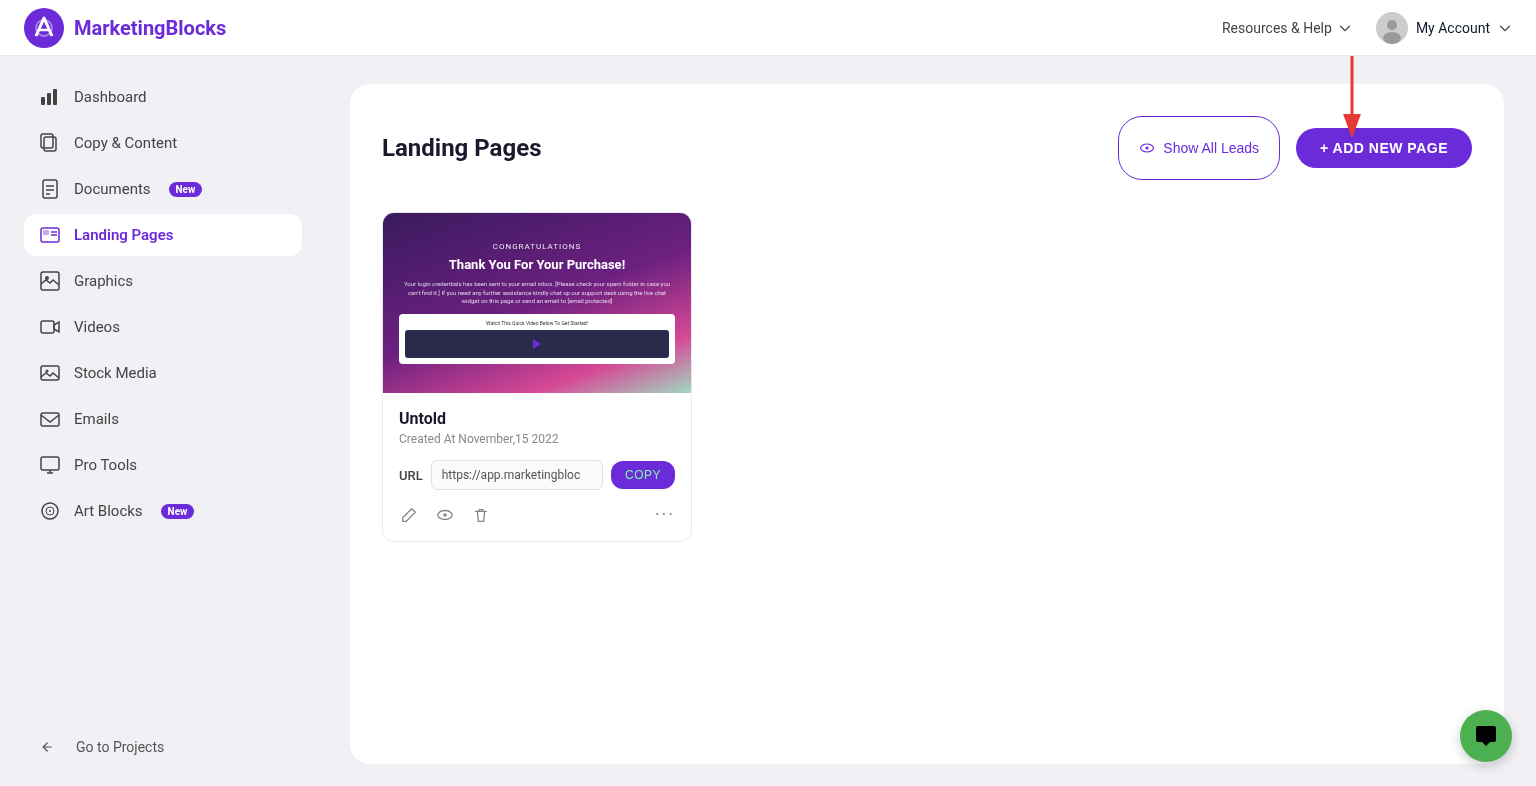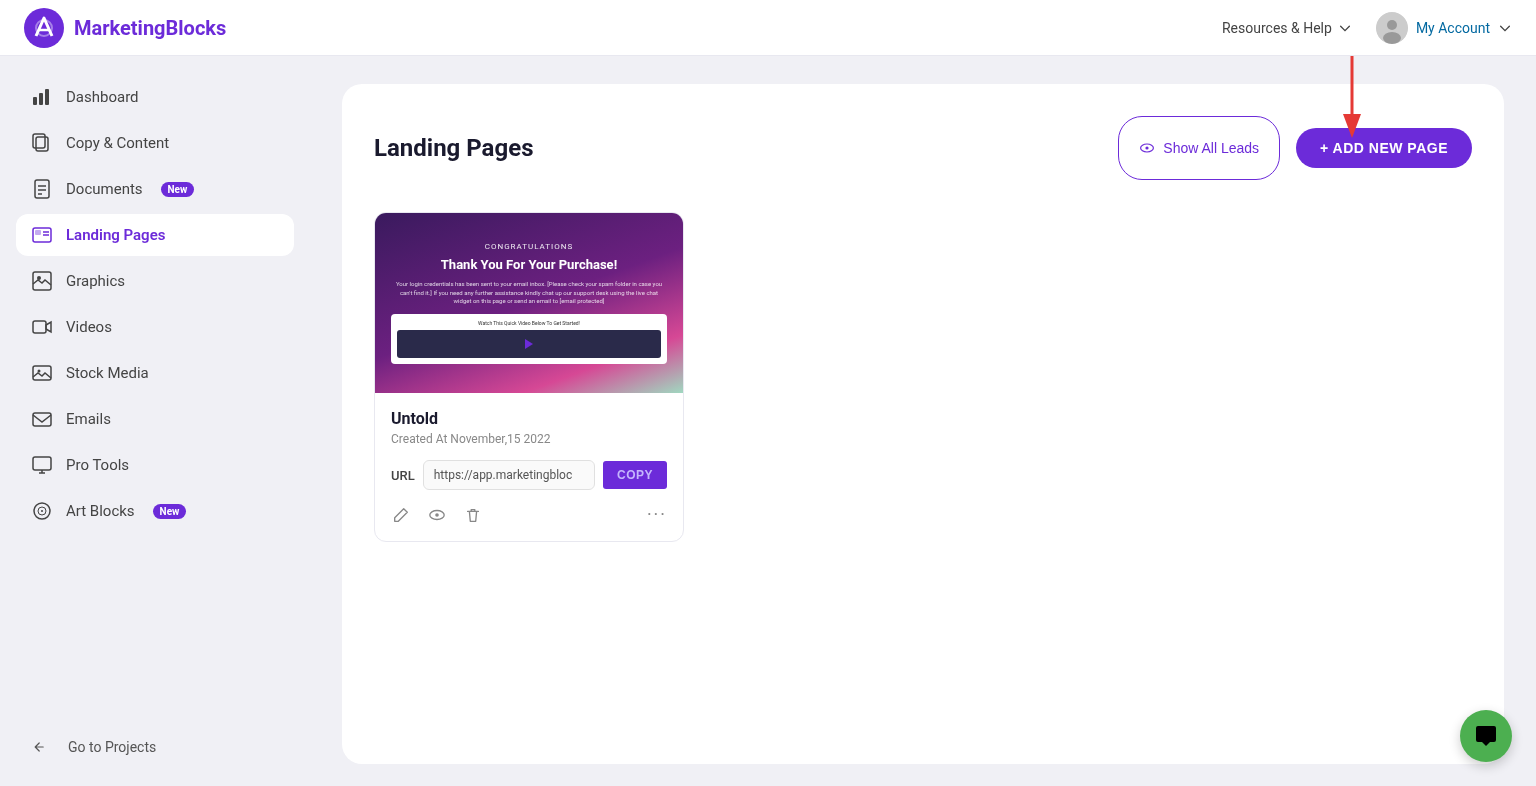--- a/index.html
+++ b/index.html
@@ -55,21 +55,21 @@
       font-size: 14px;
       color: #444;
       cursor: pointer;
     }
     .header-link svg { width: 14px; height: 14px; }
     .my-account {
       display: flex;
       align-items: center;
       gap: 8px;
       font-size: 14px;
-      color: #0369a1;
+      color: #0f172a;
       cursor: pointer;
     }
     .avatar-circle {
       width: 32px;
       height: 32px;
       border-radius: 50%;
       background: #ddd;
       display: flex;
       align-items: center;
       justify-content: center;
@@ -85,20 +85,21 @@
 
     
     .sidebar {
       width: 310px;
       background: #f0f0f5;
       padding: 20px 16px;
       display: flex;
       flex-direction: column;
       gap: 4px;
       flex-shrink: 0;
+      margin-left: 8px;
     }
     .sidebar-item {
       display: flex;
       align-items: center;
       gap: 14px;
       padding: 11px 16px;
       border-radius: 12px;
       cursor: pointer;
       font-size: 15px;
       color: #444;
@@ -300,25 +301,25 @@
       border-radius: 6px;
       font-size: 12px;
       color: #555;
       background: #fafafa;
       overflow: hidden;
       white-space: nowrap;
     }
     .copy-btn {
       padding: 7px 14px;
       background: #6c2bd9;
-      color: #c4b5fd;
+      color: #86efac;
       border: none;
-      border-radius: 3px;
+      border-radius: 12px;
       font-size: 12px;
-      font-weight: 700;
+      font-weight: 400;
       cursor: pointer;
       letter-spacing: 0.5px;
     }
     .card-actions {
       display: flex;
       align-items: center;
       gap: 16px;
     }
     .card-action-icon {
       width: 20px;

